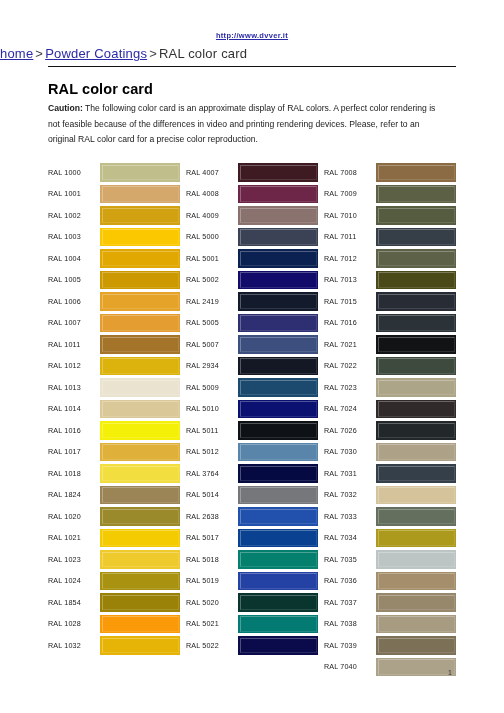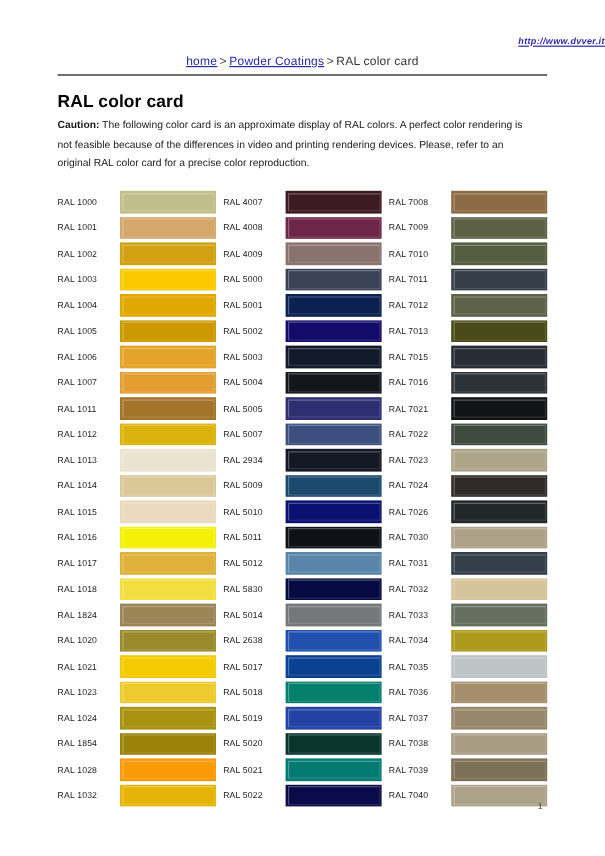--- a/index.html
+++ b/index.html
@@ -16,34 +16,33 @@
   .page {
     position: relative;
     width: 504px;
     height: 713px;
     background: #ffffff;
     box-sizing: border-box;
   }
 
   
   .site-url-wrap {
-    text-align: right;
+    text-align: center;
     padding-top: 24px;
-    font-style: italic;
   }
   .site-url {
     font-size: 7.5px;
     color: #2a2aa8;
     text-decoration: underline;
     letter-spacing: 0.3px;
     font-weight: bold;
   }
   .breadcrumb {
-    text-align: center;
-    font-size: 10px;
+    text-align: left;
+    font-size: 13px;
     color: #333333;
     margin-top: 4px;
     letter-spacing: 0.2px;
   }
   .breadcrumb a {
     color: #2a2aa8;
     text-decoration: underline;
   }
   .breadcrumb .sep {
     color: #444444;
@@ -239,26 +238,20 @@
             <div class="swatch" style="background: rgb(233, 227, 207);"></div>
           </div>
         </div>
         <div class="row">
           <div class="label">RAL 1014</div>
           <div class="swatch-cell">
             <div class="swatch" style="background: rgb(219, 200, 153);"></div>
           </div>
         </div>
         <div class="row">
-          <div class="label">RAL 1015</div>
-          <div class="swatch-cell">
-            <div class="swatch" style="background: rgb(234, 217, 189);"></div>
-          </div>
-        </div>
-        <div class="row">
           <div class="label">RAL 1016</div>
           <div class="swatch-cell">
             <div class="swatch" style="background: rgb(245, 240, 7);"></div>
           </div>
         </div>
         <div class="row">
           <div class="label">RAL 1017</div>
           <div class="swatch-cell">
             <div class="swatch" style="background: rgb(224, 177, 58);"></div>
           </div>
@@ -349,32 +342,26 @@
             <div class="swatch" style="background: rgb(11, 33, 82);"></div>
           </div>
         </div>
         <div class="row">
           <div class="label">RAL 5002</div>
           <div class="swatch-cell">
             <div class="swatch" style="background: rgb(19, 11, 106);"></div>
           </div>
         </div>
         <div class="row">
-          <div class="label">RAL 5003</div>
+          <div class="label">RAL 2419</div>
           <div class="swatch-cell">
             <div class="swatch" style="background: rgb(19, 26, 43);"></div>
           </div>
         </div>
         <div class="row">
-          <div class="label">RAL 5004</div>
-          <div class="swatch-cell">
-            <div class="swatch" style="background: rgb(20, 22, 28);"></div>
-          </div>
-        </div>
-        <div class="row">
           <div class="label">RAL 5005</div>
           <div class="swatch-cell">
             <div class="swatch" style="background: rgb(46, 47, 114);"></div>
           </div>
         </div>
         <div class="row">
           <div class="label">RAL 5007</div>
           <div class="swatch-cell">
             <div class="swatch" style="background: rgb(60, 79, 127);"></div>
           </div>
@@ -403,21 +390,21 @@
             <div class="swatch" style="background: rgb(14, 18, 22);"></div>
           </div>
         </div>
         <div class="row">
           <div class="label">RAL 5012</div>
           <div class="swatch-cell">
             <div class="swatch" style="background: rgb(90, 133, 171);"></div>
           </div>
         </div>
         <div class="row">
-          <div class="label">RAL 5830</div>
+          <div class="label">RAL 3764</div>
           <div class="swatch-cell">
             <div class="swatch" style="background: rgb(5, 10, 66);"></div>
           </div>
         </div>
         <div class="row">
           <div class="label">RAL 5014</div>
           <div class="swatch-cell">
             <div class="swatch" style="background: rgb(117, 119, 122);"></div>
           </div>
         </div>

